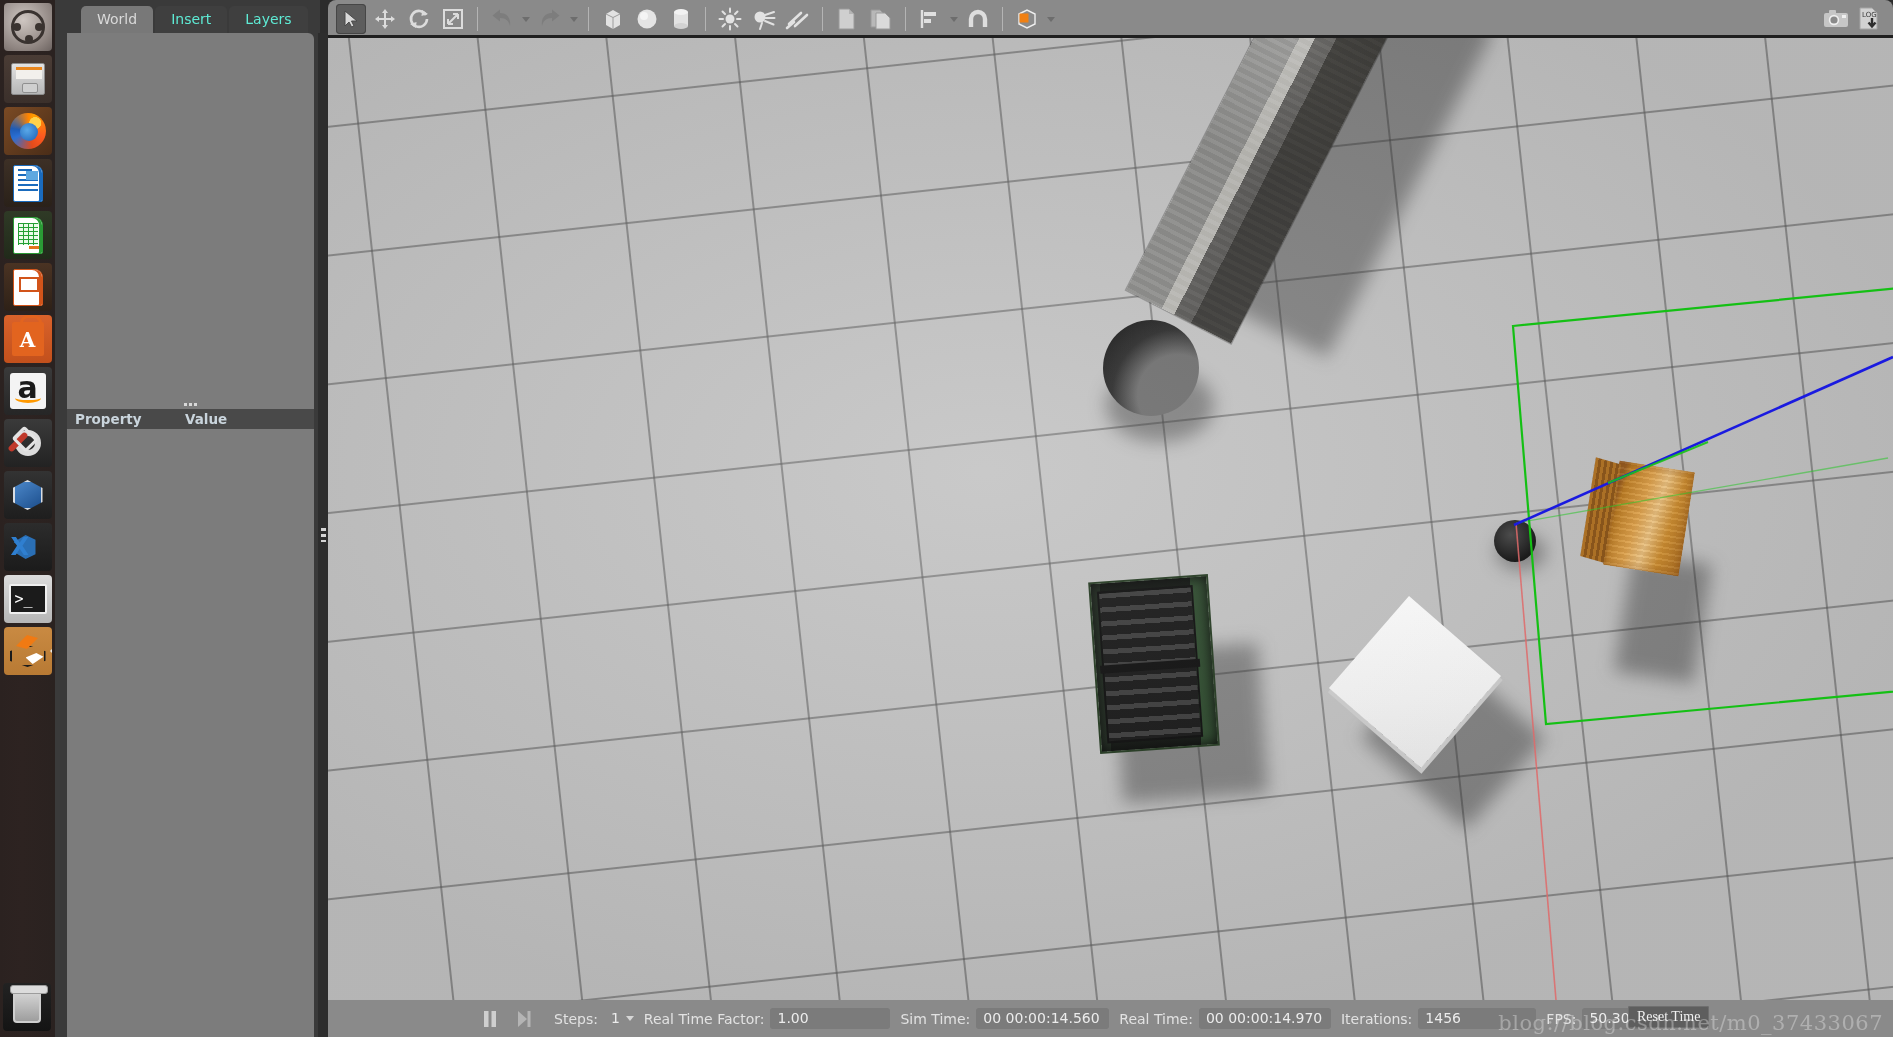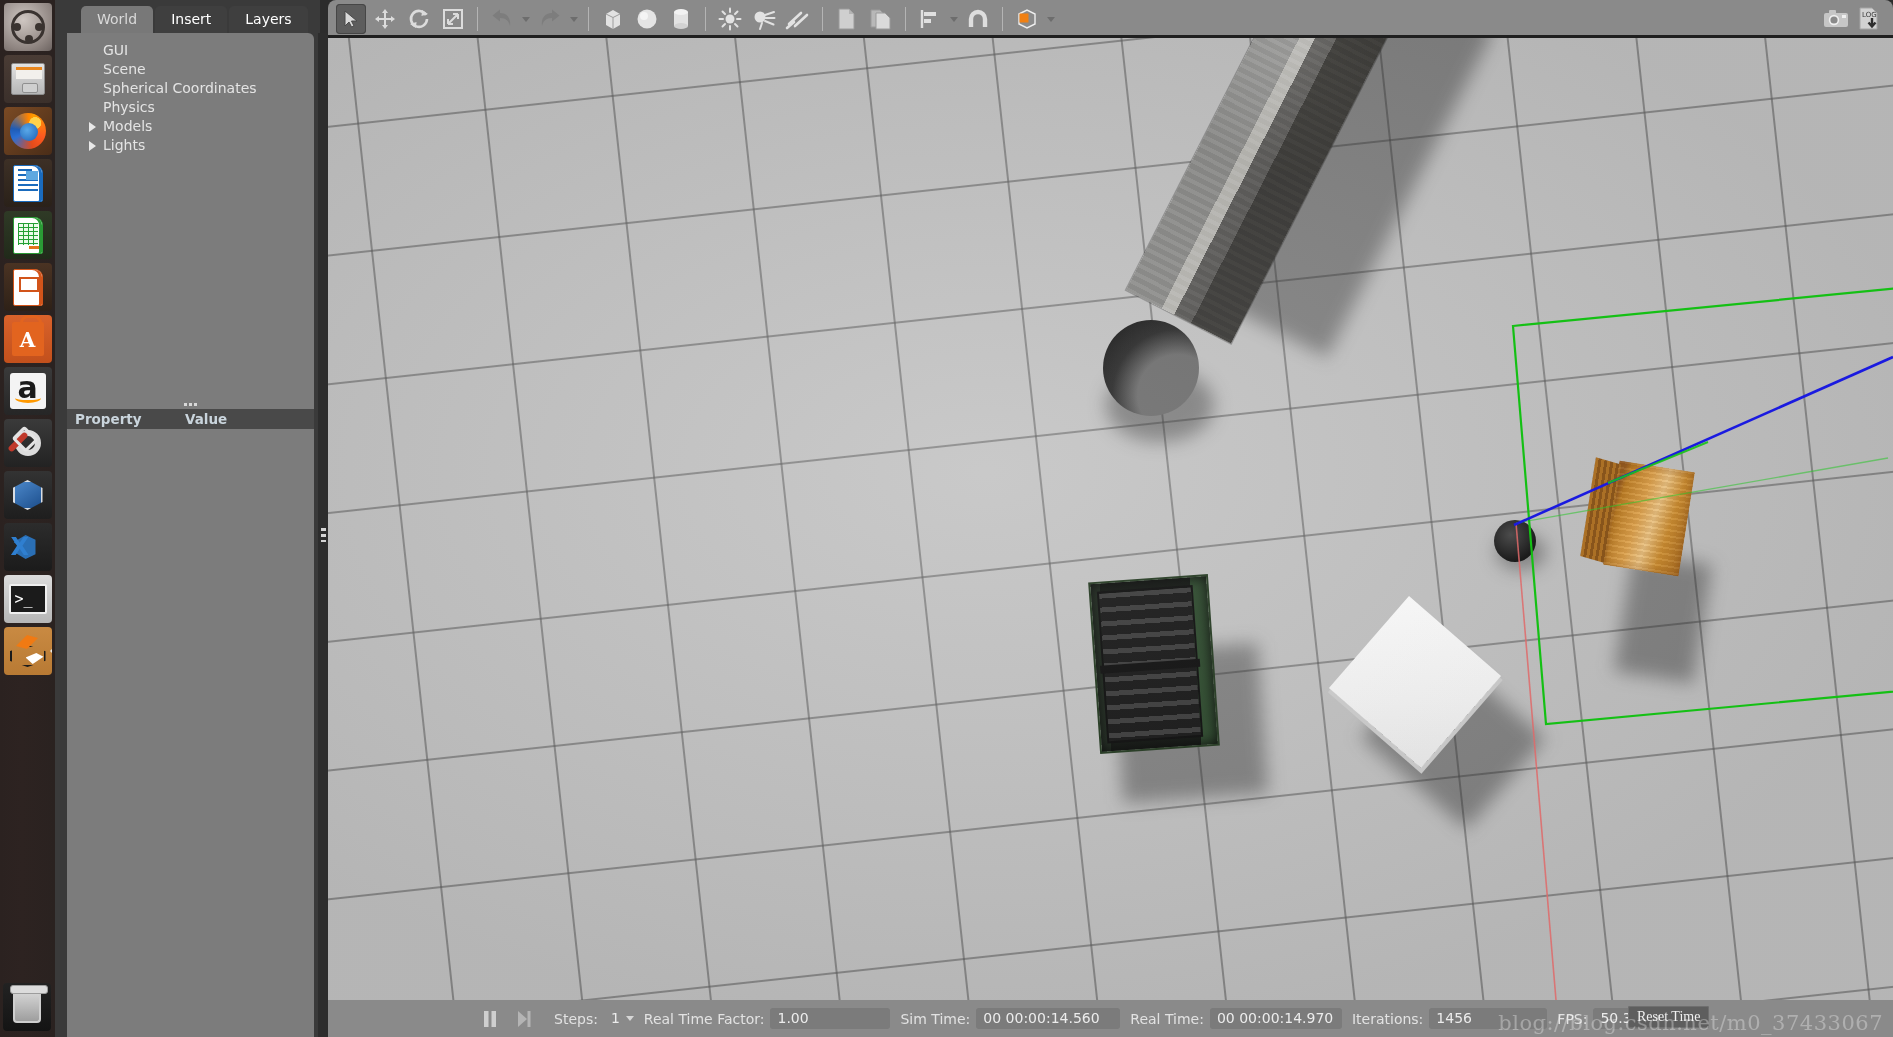--- a/index.html
+++ b/index.html
@@ -167,21 +167,21 @@
   .tabbar {
     height: 33px; display: flex; align-items: flex-end;
     padding-left: 26px; background: #3a3a3a;
   }
   .tab {
     height: 27px; padding: 0 16px; line-height: 27px;
     font-size: 14px; color: #d9d9d9;
     background: #787878; border-radius: 5px 5px 0 0;
     margin-right: 2px; cursor: default;
   }
-  .tab.inactive { background: #3f3f3f; color: #ffffff; }
+  .tab.inactive { background: #3f3f3f; color: #5eead4; }
   .panel-body {
     position: absolute; left: 12px; right: 6px; top: 33px; bottom: 0;
     background: #7c7c7c; border-radius: 0 6px 0 0;
   }
   .tree { padding: 8px 0 0 16px; }
   .tree-item {
     font-size: 14px; color: #e4e4e4; line-height: 19px;
     padding-left: 20px; position: relative; white-space: nowrap;
     cursor: default;
   }
@@ -367,21 +367,21 @@
     margin-right: 6px; cursor: default;
   }
   .sb-label { font-size: 14px; color: #e2e2e2; margin: 0 6px 0 10px; white-space: nowrap; }
   .sb-field {
     background: #7b7b7b; border-radius: 3px; color: #ececec;
     font-size: 14px; height: 21px; line-height: 21px; padding: 0 7px;
     white-space: nowrap;
   }
   .w-steps { min-width: 16px; background: transparent; padding-right: 2px; }
   .w-rtf { width: 120px; }
-  .w-sim { width: 144px; }
+  .w-sim { width: 133px; }
   .w-real { width: 132px; }
   .w-iter { width: 118px; }
   .w-fps { width: 78px; }
   .caret-sm {
     display:inline-block; width:0;height:0;margin-left:4px; vertical-align: middle;
     border-left:4px solid transparent;border-right:4px solid transparent;border-top:5px solid #d6d6d6;
   }
   #reset-btn {
     position:absolute; left: 1300px; top: 6px;
     background: #5e5e5e; color: #f0f0f0; font-size: 14px;
@@ -469,28 +469,20 @@
       </div>
   </div>
 
   <div id="left-panel">
     <div class="tabbar">
       <div class="tab">World</div>
       <div class="tab inactive">Insert</div>
       <div class="tab inactive">Layers</div>
     </div>
     <div class="panel-body">
-      <div class="tree">
-        <div class="tree-item">GUI</div>
-        <div class="tree-item">Scene</div>
-        <div class="tree-item">Spherical Coordinates</div>
-        <div class="tree-item">Physics</div>
-        <div class="tree-item expandable">Models</div>
-        <div class="tree-item expandable">Lights</div>
-      </div>
       <div class="prop-splitter">
           <div class="dots"></div>
         </div>
       <div class="prop-header">
         <span class="c1">Property</span>
         <span class="c2">Value</span>
       </div>
       <div class="prop-grid"></div>
     </div>
   </div>

